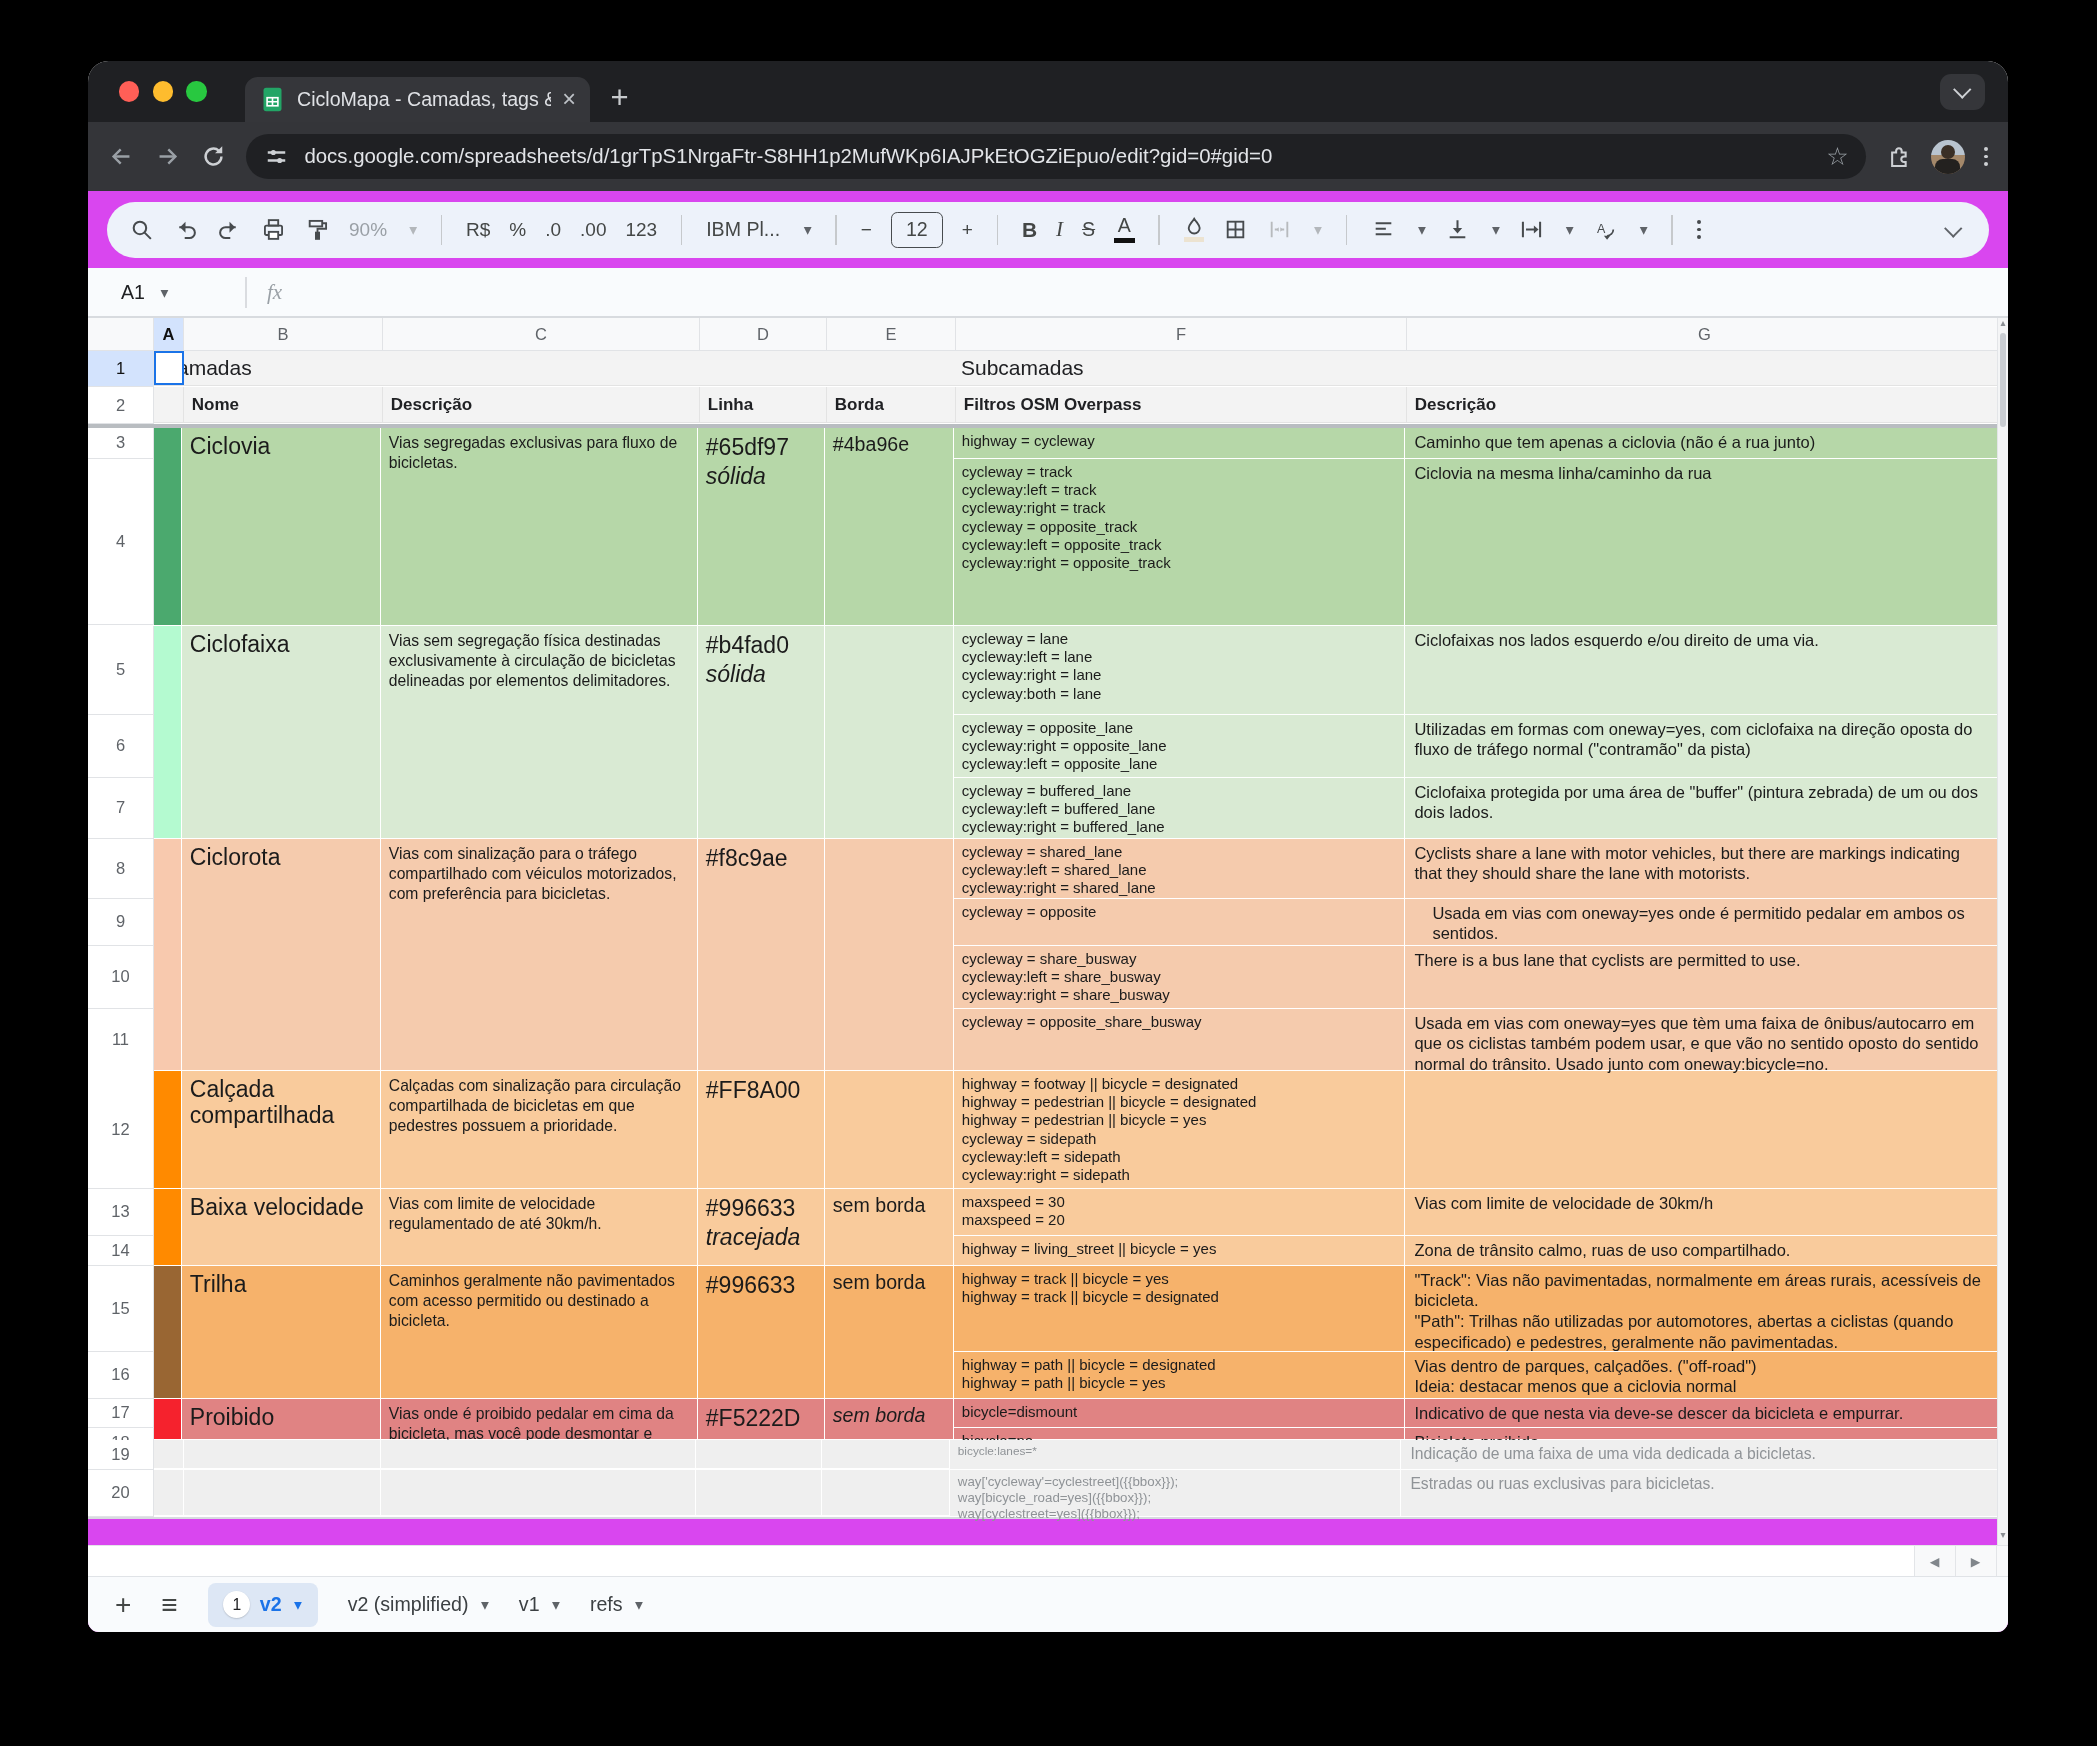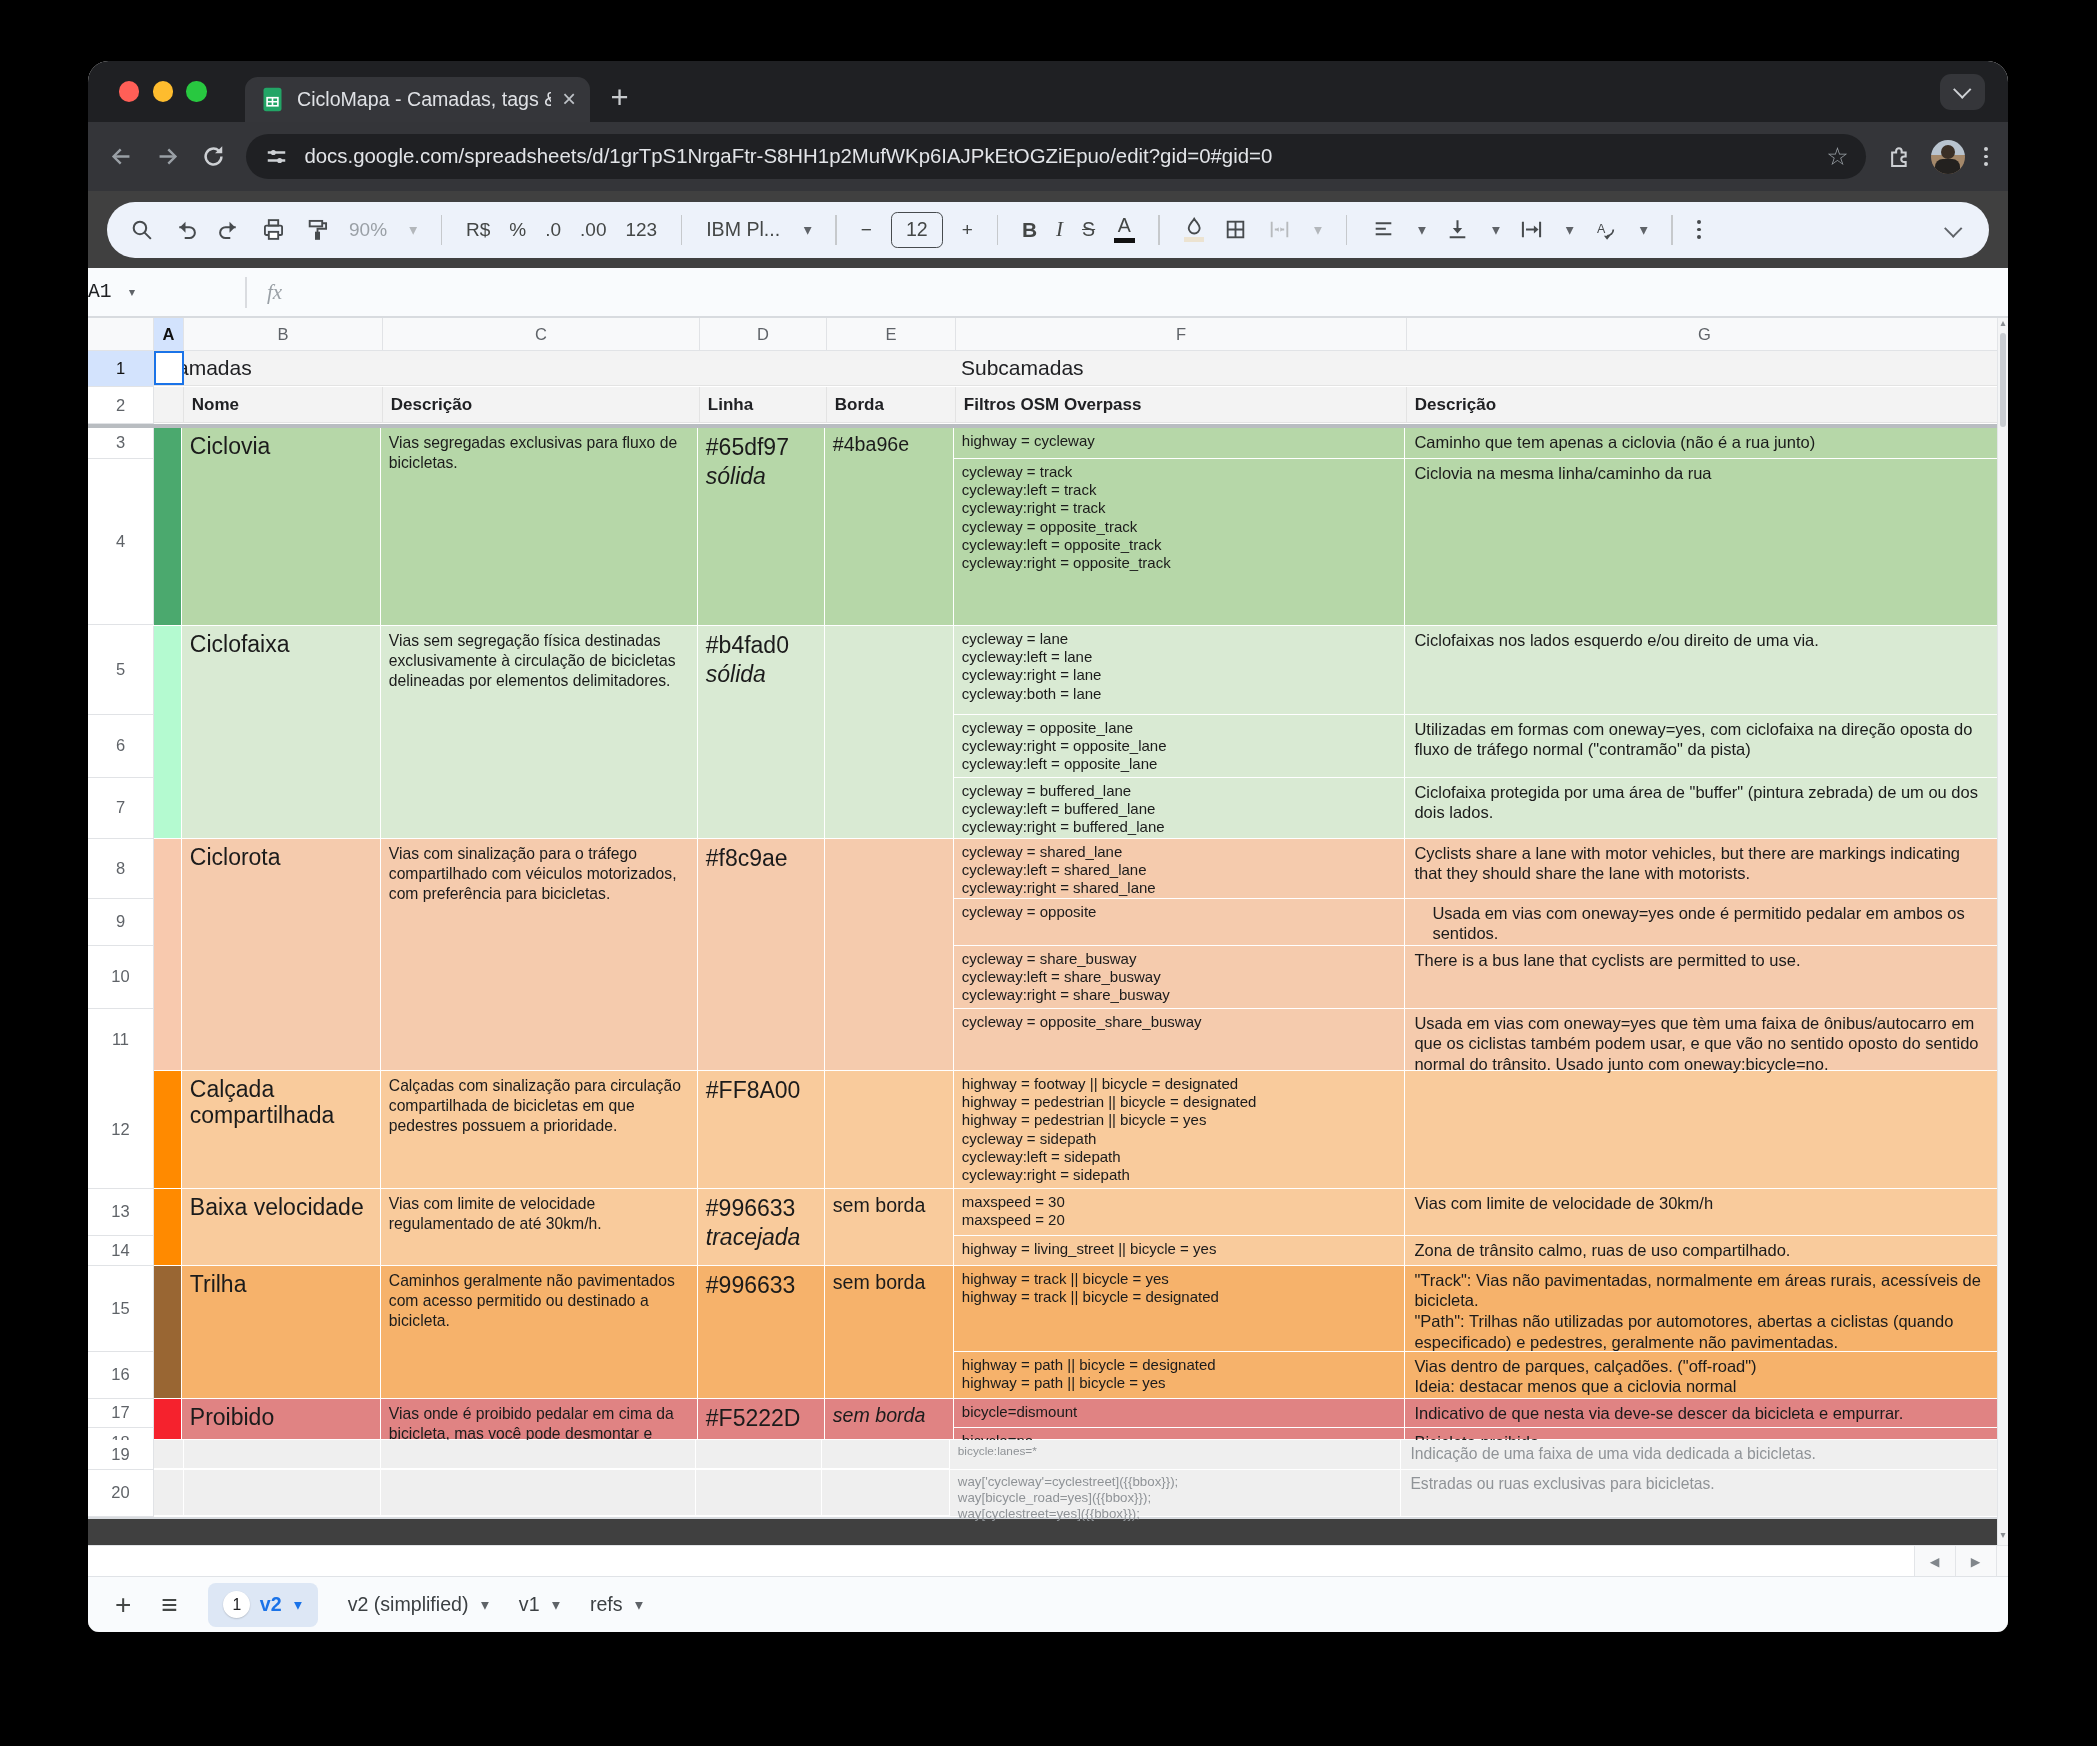--- a/index.html
+++ b/index.html
@@ -32,21 +32,21 @@
   .url-text { color:#e2e4e8; font-size:20.4px; white-space:nowrap; overflow:hidden; flex:1; }
   .star { color:#9aa0a6; font-size:25px; }
   .avatar { width:34px; height:34px; border-radius:50%; background:linear-gradient(#b9c4cf 0 45%, #a4886a 45%);
             position:relative; overflow:hidden; flex:none; }
   .avatar::before{ content:""; position:absolute; left:10.2px; top:5.5px; width:14px; height:14px; border-radius:50%; background:#3a2f26;}
   .avatar::after{ content:""; position:absolute; left:4.7px; top:19px; width:25px; height:15.7px; border-radius:7.8px 7.8px 0 0; background:#23211f;}
   .dots3 { display:flex; flex-direction:column; gap:3.9px; align-items:center; }
   .dots3 i { width:3.9px; height:3.9px; border-radius:50%; background:#cdd0d4; display:block; }
 
   
-  .sheets { flex:1; background:#404040; display:flex; flex-direction:column; overflow:hidden; }
+  .sheets { flex:1; background:#d946ef; display:flex; flex-direction:column; overflow:hidden; }
   .toolbar { height:77px; flex:none; display:flex; align-items:center; padding:0 19px; }
   .toolpill { width:100%; height:56px; background:#edf2fa; border-radius:28px; display:flex; align-items:center;
               padding:0 22px; gap:19px; color:#444746; font-size:19px; }
   .toolpill .ic { width:25px; height:25px; flex:none; }
   .tdiv { width:1.6px; height:30px; background:#c6c9cc; margin:0 4.7px; flex:none; }
   .gray { color:#9aa0a6; }
   .caret { font-size:15.7px; color:#5f6368; margin-left:3.1px; }
   .caret.gray { color:#b3b7bb; }
   .fontname { font-size:19.6px; margin-right:1.6px; }
   .sizebox { width:52px; height:36px; border:1.6px solid #474b4e; border-radius:6.3px; display:flex;
@@ -59,21 +59,21 @@
   .fillic { display:flex; flex-direction:column; align-items:center; }
   .fillic i { width:20.4px; height:4.7px; background:#ece3d1; margin-top:1.6px; }
   .toolbar-end { margin-left:auto; display:flex; align-items:center; gap:20.4px; }
   .dots3v { display:flex; flex-direction:column; gap:3.9px; align-items:center; }
   .dots3v i { width:3.9px; height:3.9px; border-radius:50%; background:#474b4e; display:block; }
   .collapse { width:12.5px; height:12.5px; border-right:2.4px solid #5f6368; border-bottom:2.4px solid #5f6368;
               transform:rotate(45deg); margin:-3.1px 7.8px 0 0; }
 
   .formulabar { height:50px; flex:none; background:#f9fbfd; display:flex; align-items:center;
                 border-bottom:2.4px solid #d8dbdf; }
-  .namebox { width:157px; display:flex; align-items:center; gap:12.5px; font-size:19.6px; color:#202124;font-family:Liberation Mono, monospace; }
+  .namebox { width:157px; display:flex; align-items:center; padding-left:33px; gap:12.5px; font-size:19.6px; color:#202124; }
   .fb-div { width:1.6px; height:31px; background:#dadce0; }
   .fx { font-style:italic; font-family:"Liberation Serif",serif; color:#9aa0a6; font-size:21px; margin-left:20.4px; }
 
   
   .gridwrap { flex:1; position:relative; overflow:hidden; }
   .gridscroll { position:absolute; left:0; top:0; right:11px; bottom:0; overflow:hidden; }
   .colheaders { display:flex; height:33px; }
   .cornercell { width:66px; flex:none; background:#f8f9fa; border:0.8px solid #e1e3e6; border-left:none; border-top:none; }
   .colh { flex:none; background:#f8f9fa; border-right:0.8px solid #e1e3e6; border-bottom:0.8px solid #e1e3e6;
           display:flex; align-items:center; justify-content:center; font-size:16.5px; color:#5f6368; }

